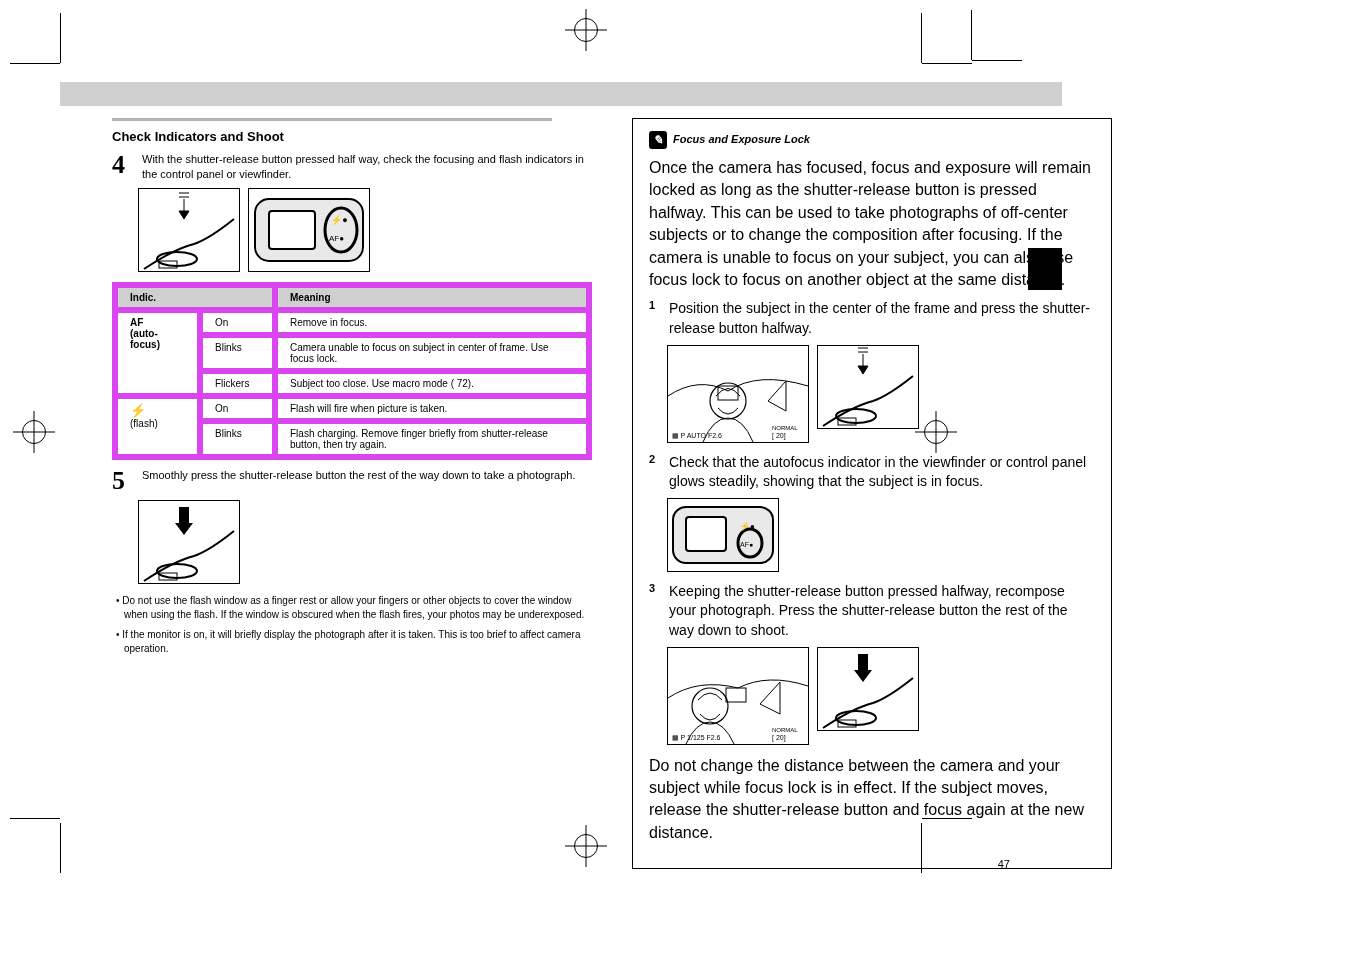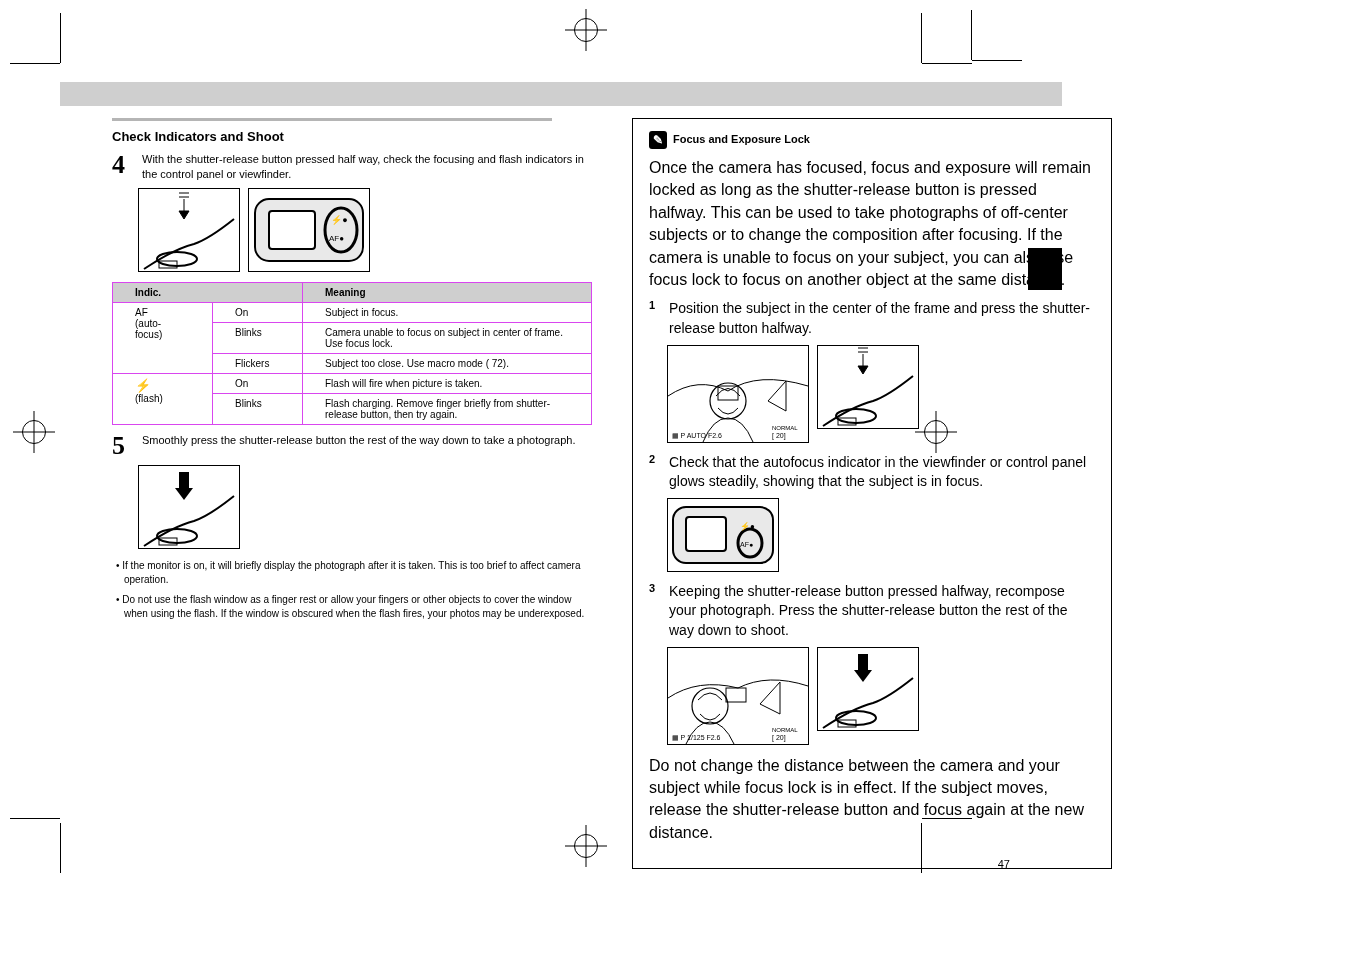--- a/index.html
+++ b/index.html
@@ -25,26 +25,26 @@
   .step{display:flex;gap:8px;margin:8px 0 6px;}
   .step .num{font-family:"Times New Roman",serif;font-size:26px;font-weight:bold;line-height:1;min-width:22px;}
   .step .text{font-size:11px;line-height:1.35;}
   .fig-row{display:flex;gap:8px;margin:6px 0 10px 26px;align-items:flex-start;}
   .fig{background:#fff;border:1.5px solid #000;position:relative;}
   .fig.sm{width:100px;height:82px;}
   .fig.lcd{width:120px;height:82px;}
   .fig.photo{width:140px;height:96px;}
   .fig.panel{width:110px;height:72px;}
   .table{width:480px;border-collapse:collapse;font-size:10px;margin:8px 0;}
-  .table th,.table td{border:1px solid #d946ef;padding:4px 22px;vertical-align:top;text-align:left;}
+  .table th,.table td{border:6px solid #d946ef;padding:4px 12px;vertical-align:top;text-align:left;}
   .table thead th{background:#cfcfcf;font-weight:bold;}
   .note{font-size:10px;line-height:1.4;margin:6px 0 6px 4px;text-indent:-8px;padding-left:8px;}
   .tipbox{border:1px solid #000;padding:12px 16px 16px;}
   .tipbox .icon{display:inline-block;width:18px;height:18px;background:#000;border-radius:3px;color:#fff;font-size:12px;text-align:center;line-height:18px;margin-right:6px;vertical-align:middle;}
-  .tipbox h4{font-size:11px;font-weight:bold;margin:0 0 6px;}
+  .tipbox h4{font-size:11px;font-weight:bold;margin:0 0 6px;font-style:italic;}
   .tipbox p{font-size:16px;line-height:1.4;margin:8px 0 8px;}
   .tipbox .substeps{margin-left:0;}
   .tipbox .substep{display:flex;gap:6px;margin:4px 0;}
   .tipbox .substep .sn{font-weight:bold;font-size:11px;min-width:14px;}
   .tipbox .substep .st{font-size:14px;line-height:1.4;}
   
   svg{display:block;}
   .page-num{position:absolute;right:112px;bottom:84px;font-size:11px;}
 </style>
 </head>
@@ -113,23 +113,23 @@
 
     <table class="table">
       <thead>
         <tr>
           <th style="width:70px;" colspan="2"><span>Indic.</span></th>
           <th><span>Meaning</span></th>
         </tr>
       </thead>
       <tbody>
         <tr>
-          <td rowspan="3" style="width:55px;">AF<br>(auto-<br>focus)</td>
+          <td rowspan="3" style="width:55px;font-weight:bold;">AF<br>(auto-<br>focus)</td>
           <td style="width:45px;">On</td>
-          <td>Subject in focus.</td>
+          <td>Remove in focus.</td>
         </tr>
         <tr>
           <td>Blinks</td>
           <td>Camera unable to focus on subject in center of frame. Use focus lock.</td>
         </tr>
         <tr>
           <td>Flickers</td>
           <td>Subject too close. Use macro mode (     72).</td>
         </tr>
         <tr>
@@ -154,22 +154,22 @@
         <svg viewBox="0 0 100 82" width="100" height="82">
           <path d="M5 80 Q35 60 55 55 Q70 50 95 30" fill="none" stroke="#000" stroke-width="2"></path>
           <ellipse cx="38" cy="70" rx="20" ry="7" fill="none" stroke="#000" stroke-width="2"></ellipse>
           <rect x="20" y="72" width="18" height="7" fill="none" stroke="#000"></rect>
           <rect x="40" y="6" width="10" height="16" fill="#000"></rect>
           <path d="M36 22 L54 22 L45 34 Z" fill="#000"></path>
         </svg>
       </div>
     </div>
 
+    <p class="note">• Do not use the flash window as a finger rest or allow your fingers or other objects to cover the window when using the flash. If the window is obscured when the flash fires, your photos may be underexposed.</p>
     <p class="note">• If the monitor is on, it will briefly display the photograph after it is taken. This is too brief to affect camera operation.</p>
-    <p class="note">• Do not use the flash window as a finger rest or allow your fingers or other objects to cover the window when using the flash. If the window is obscured when the flash fires, your photos may be underexposed.</p>
   </div>
 
   <div class="col right">
     <div class="tipbox">
       <h4><span class="icon">✎</span><span>Focus and Exposure Lock</span></h4>
       <p>Once the camera has focused, focus and exposure will remain locked as long as the shutter-release button is pressed halfway. This can be used to take photographs of off-center subjects or to change the composition after focusing. If the camera is unable to focus on your subject, you can also use focus lock to focus on another object at the same distance.</p>
 
       <div class="substeps">
         <div class="substep">
           <div class="sn">1</div>

